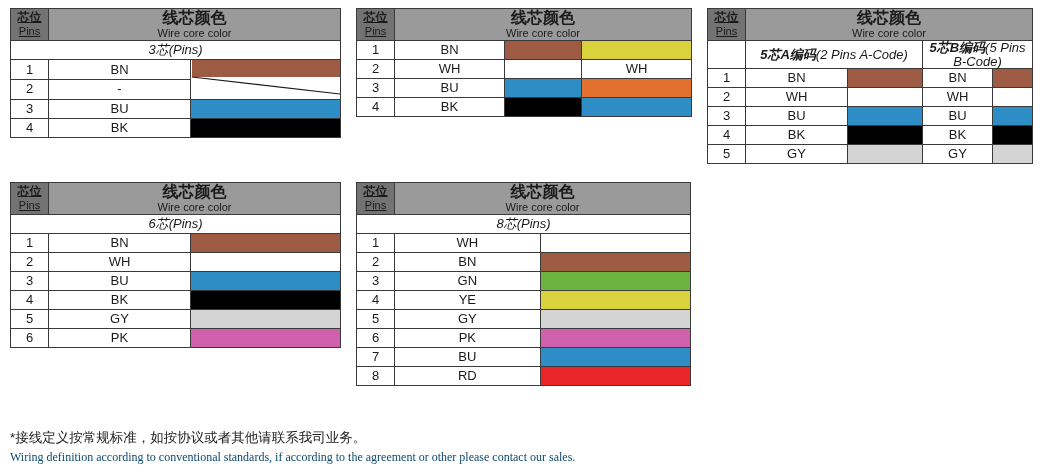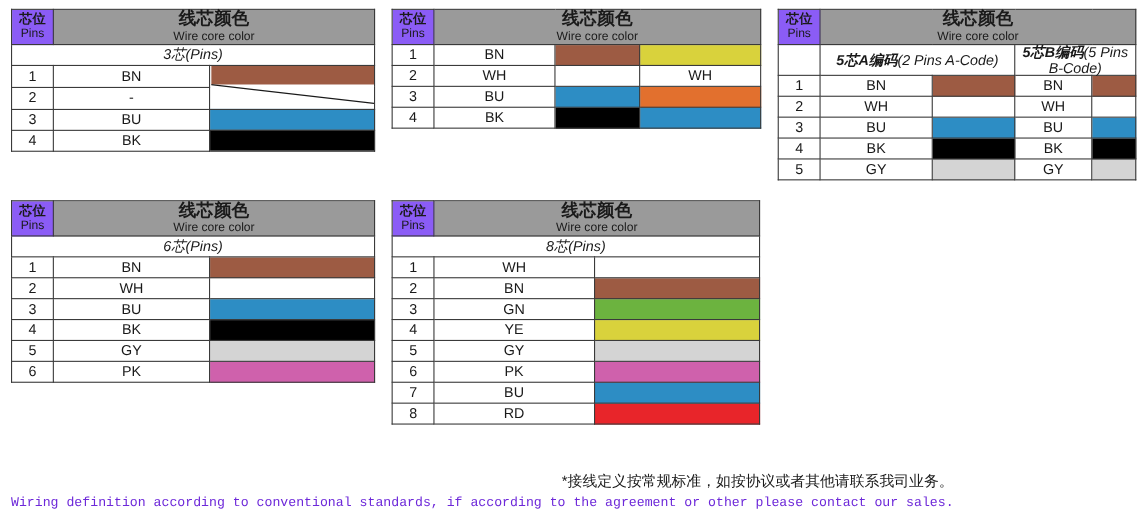--- a/index.html
+++ b/index.html
@@ -30,43 +30,42 @@
     line-height:1.05;
   }
   .hdr{
     background:#9a9a9a;
     color:#ffffff;
     font-weight:bold;
   }
   .hdr .cn{font-size:16px;display:block;line-height:1.15;}
   .hdr .en{font-size:11px;display:block;font-weight:normal;line-height:1.15;text-align:center;}
   .pin-hdr{
-    background:#8b5cf6;color:#fff;text-align:left;padding-left:3px;
+    background:#737373;color:#fff;text-align:left;padding-left:3px;text-decoration:underline;
   }
   .pin-hdr .cn{font-size:12px;display:block;font-weight:bold;line-height:1.15;}
   .pin-hdr .en{font-size:11px;display:block;font-weight:normal;line-height:1.15;}
   .subhdr{font-size:13px;height:26px;font-style:italic;}
   .pin{font-size:13px;text-align:left;padding-left:5px;}
   .code{font-size:13px;}
   .swatch{padding:0;}
   .codehdr{font-size:12px;font-weight:bold;}
   .codehdr .en{font-weight:normal;}
 
   .note{
     position:absolute;
     left:10px;
-    text-align:right;
   }
   .note .cn{
     font-size:13.5px;color:#1a1a1a;line-height:1.5;
     font-family:"Liberation Sans", sans-serif;
   }
   .note .en{
-    font-size:12px;color:#6d28d9;line-height:1.5;
-    font-family:Liberation Mono, monospace;
+    font-size:12px;color:#0c4a6e;line-height:1.5;
+    font-family:Liberation Serif, serif;
   }
 </style>
 </head>
 <body>
 
 <div class="sheet">
 
   <table class="tbl" style="left:10px; top:8px; width:330px;">
     <colgroup>
         <col style="width:38px">

